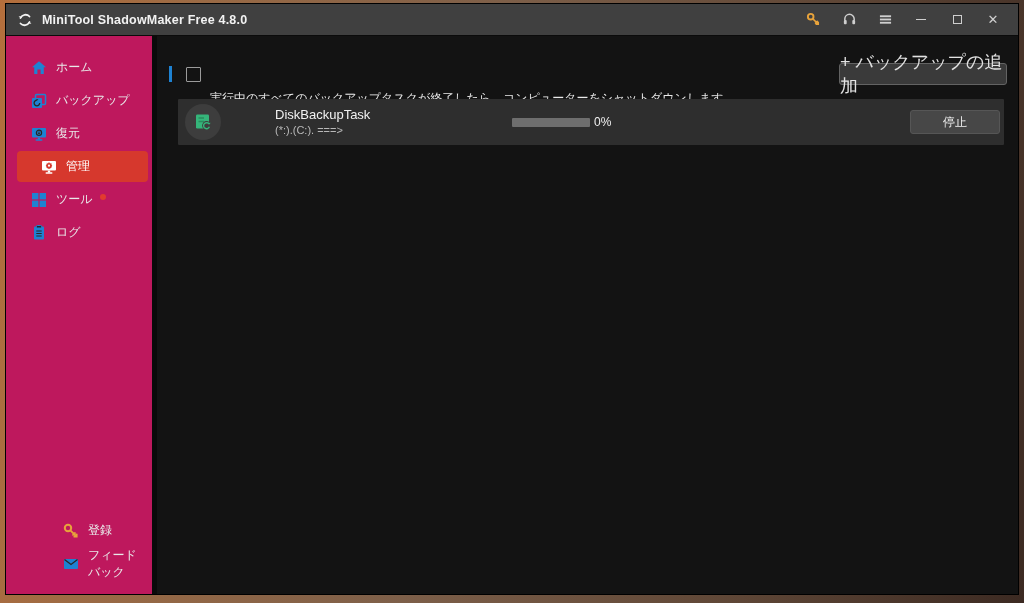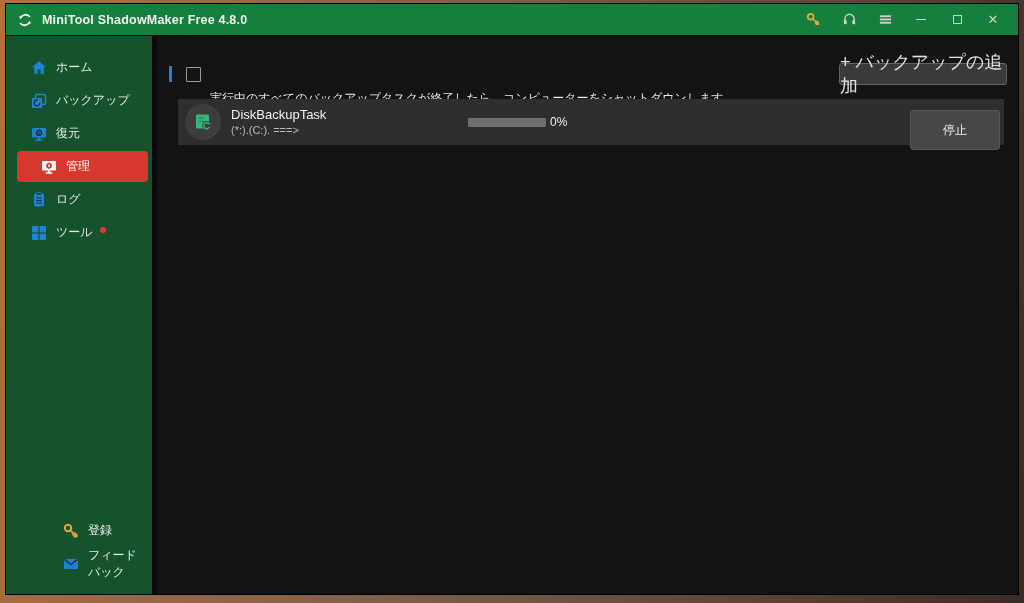--- a/index.html
+++ b/index.html
@@ -12,40 +12,40 @@
 
   
   .window {
     position: absolute; left: 5px; top: 3px; width: 1014px; height: 592px;
     background: #131313; border: 1px solid #000;
     display: flex; flex-direction: column;
   }
 
   
   .titlebar {
-    height: 32px; background: #15803d; flex: 0 0 32px;
+    height: 32px; background: #404040; flex: 0 0 32px;
     display: flex; align-items: center; padding: 4px 10px;
     border-bottom: 1px solid #0b0b0b;
   }
   .titlebar .logo { width: 18px; height: 18px; margin-right: 8px; display: flex; align-items: center; justify-content: center; }
   .titlebar .title { color: #f2f2f2; font-size: 12.5px; font-weight: bold; letter-spacing: .2px; }
   .titlebar .spacer { flex: 1; }
   .tb-btn {
     width: 30px; height: 24px; display: flex; align-items: center; justify-content: center;
     color: #cfcfcf; font-size: 12px; cursor: pointer; margin-left: 6px;
   }
   .tb-btn svg { display: block; }
   .tb-glyph { font-size: 13px; line-height: 1; }
   .maxi-box { width: 9px; height: 9px; border: 1.5px solid #cfcfcf; }
   .mini-bar { width: 10px; height: 1.5px; background: #cfcfcf; }
 
   
   .body-row { flex: 1; display: flex; min-height: 0; }
   .sidebar {
-    width: 146px; flex: 0 0 146px; background: #14532d; position: relative;
+    width: 146px; flex: 0 0 146px; background: #be185d; position: relative;
     padding-top: 15px;
   }
   .divider-v { width: 5px; flex: 0 0 5px; background: #0a0a0a; }
   .main { flex: 1; position: relative; background: #131313; }
 
   
   .nav-item {
     height: 33px; display: flex; align-items: center; padding-left: 25px;
     color: #e8e8e8; font-size: 12px; cursor: pointer; position: relative;
     margin: 0 4px 0 0;
@@ -79,31 +79,31 @@
 
   .task-row {
     position: absolute; left: 21px; top: 63px; width: 826px; height: 46px;
     background: #2e2e2e; display: flex; align-items: center; border-radius: 1px;
   }
   .task-avatar {
     width: 36px; height: 36px; border-radius: 50%; background: #3d3d3d;
     margin-left: 7px; margin-right: 10px; flex: 0 0 36px;
     display: flex; align-items: center; justify-content: center;
   }
-  .task-texts { width: 215px; }
+  .task-texts { width: 215px; margin-left: 44px; }
   .task-name { color: #f1f1f1; font-size: 13px; line-height: 16px; }
   .task-src { color: #b9b9b9; font-size: 11px; line-height: 14px; }
   .progress-wrap { display: flex; align-items: center; margin-left: 22px; }
   .progress-track {
     width: 78px; height: 9px; background: #6e6e6e; border-radius: 1px; overflow: hidden; position: relative;
   }
   .progress-fill { height: 100%; background: #35b57a; width: 0%; }
   .progress-label { color: #f0f0f0; font-size: 12px; margin-left: 4px; }
   .stop-btn {
-    position: absolute; right: 4px; top: 11px; width: 90px; height: 40px;
+    position: absolute; right: 4px; top: 11px; width: 90px; height: 24px;
     background: #474747; border: 1px solid #565656; border-radius: 3px;
     color: #f0f0f0; font-size: 12px; display: flex; align-items: center; justify-content: center;
     cursor: pointer;
   }
 </style>
 </head>
 <body>
 
 <div class="screen">
   <div class="window">
@@ -198,39 +198,39 @@
               <rect x="6.8" y="11.5" width="2.4" height="2" fill="#ffffff"></rect>
               <rect x="4.5" y="13.3" width="7" height="1.5" rx="0.7" fill="#ffffff"></rect>
             </svg>
           </span>
           <span>管理</span>
         </div>
 
         <div class="nav-item">
           <span class="ico">
             <svg width="16" height="16" viewBox="0 0 16 16">
-              <rect x="3" y="1.5" width="10" height="13" rx="1" fill="#1e82d2"></rect>
-              <rect x="5.5" y="0.5" width="5" height="2.5" rx="0.8" fill="#262626" stroke="#1e82d2" stroke-width="1"></rect>
-              <path d="M5.3 6 H10.7 M5.3 8.5 H10.7 M5.3 11 H10.7" stroke="#262626" stroke-width="1.2"></path>
-            </svg>
-          </span>
-          <span>ログ</span>
-        </div>
-
-        <div class="nav-item">
-          <span class="ico">
-            <svg width="16" height="16" viewBox="0 0 16 16">
               <rect x="1" y="1" width="6.4" height="6.4" fill="#1e82d2"></rect>
               <rect x="8.6" y="1" width="6.4" height="6.4" fill="#1e82d2"></rect>
               <rect x="1" y="8.6" width="6.4" height="6.4" fill="#1e82d2"></rect>
               <rect x="8.6" y="8.6" width="6.4" height="6.4" fill="#1e82d2"></rect>
             </svg>
           </span>
           <span>ツール</span>
           <span class="red-dot"></span>
+        </div>
+
+        <div class="nav-item">
+          <span class="ico">
+            <svg width="16" height="16" viewBox="0 0 16 16">
+              <rect x="3" y="1.5" width="10" height="13" rx="1" fill="#1e82d2"></rect>
+              <rect x="5.5" y="0.5" width="5" height="2.5" rx="0.8" fill="#262626" stroke="#1e82d2" stroke-width="1"></rect>
+              <path d="M5.3 6 H10.7 M5.3 8.5 H10.7 M5.3 11 H10.7" stroke="#262626" stroke-width="1.2"></path>
+            </svg>
+          </span>
+          <span>ログ</span>
         </div>
 
         <div class="sidebar-bottom">
           <div class="nav-item">
             <span class="ico">
               <svg width="16" height="16" viewBox="0 0 16 16">
                 <circle cx="5" cy="5" r="3.2" fill="none" stroke="#e8a33b" stroke-width="2"></circle>
                 <path d="M7.4 7.4 L13.5 13.5 M11.3 13.7 L13.7 13.7 L13.7 11.3 M10 11.9 L12 10" stroke="#e8a33b" stroke-width="1.8" fill="none" stroke-linecap="round"></path>
               </svg>
             </span>

